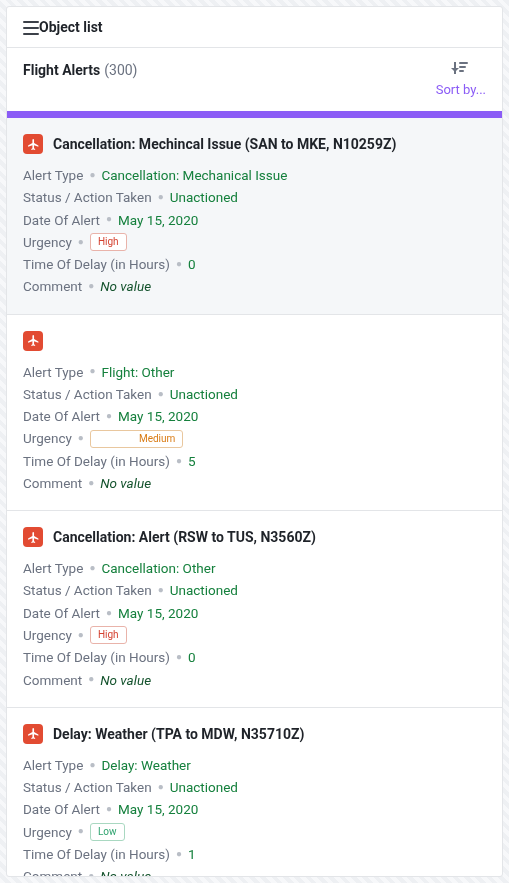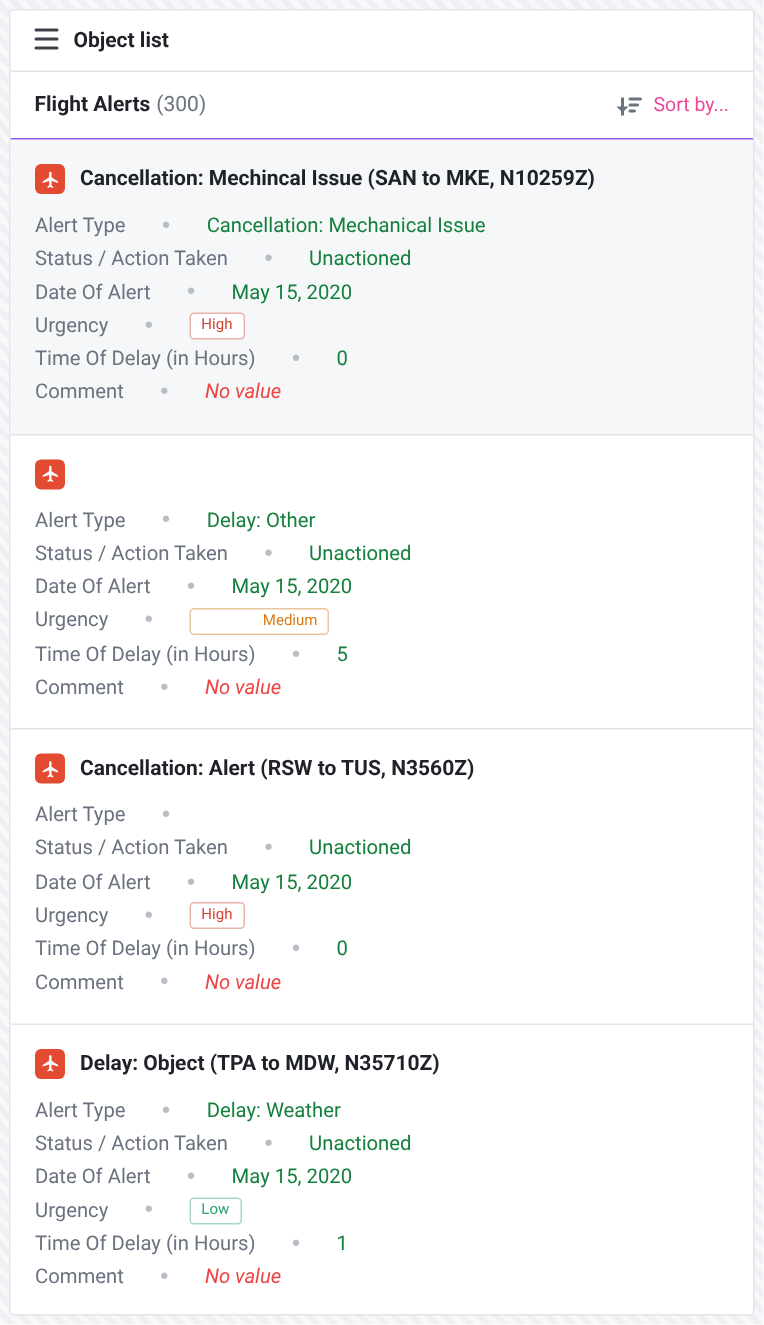--- a/index.html
+++ b/index.html
@@ -14,64 +14,64 @@
     background: #fff;
     border: 1px solid #e3e5e8;
     border-radius: 3px;
     height: 100%;
     display: flex;
     flex-direction: column;
     overflow: hidden;
   }
   .panel-header {
     display: flex;
-    align-items: flex-start;
+    align-items: flex-end;
     padding: 12px 16px;
     border-bottom: 1px solid #e3e5e8;
-    gap: 10px;
   }
   .list-icon {
     width: 16px; height: 14px;
     display: flex; flex-direction: column; justify-content: space-between;
   }
   .list-icon span {
     height: 2px; background: #3c4149; border-radius: 1px;
   }
   .list-icon span:nth-child(1){width:100%}
   .list-icon span:nth-child(2){width:100%}
   .list-icon span:nth-child(3){width:100%}
   .panel-title {
     font-size: 14px;
     font-weight: 700;
     color: #1f2329;
   }
   .subheader {
     display: flex;
-    align-items: flex-end;
+    align-items: flex-start;
     padding: 14px 16px;
-    border-bottom: 1px solid #8b5cf6;
+    border-bottom: 7px solid #8b5cf6;
   }
   .sub-title {
     font-size: 14px;
     font-weight: 700;
     color: #1f2329;
   }
   .sub-count {
     font-size: 14px;
     color: #6b7280;
     margin-left: 4px;
   }
   .sort-area {
     margin-left: auto;
     display: flex;
     align-items: center;
     gap: 8px;
-    color: #ec4899;
+    color: #8b5cf6;
     font-size: 13px;
     cursor: pointer;
+    flex-direction: column;
   }
   .sort-icon {
     width: 14px; height: 12px; position: relative;
     display:flex;flex-direction:column;gap:2px;
   }
   .sort-icon::before{
     content:"";position:absolute;left:0;top:0;width:2px;height:12px;background:#6b7280;
   }
   .sort-icon::after{
     content:"";position:absolute;left:-3px;bottom:-2px;border:4px solid transparent;border-top-color:#6b7280;
@@ -118,26 +118,26 @@
     font-size: 14px;
     font-weight: 700;
     color: #1f2329;
   }
   .field {
     font-size: 13.5px;
     line-height: 1.65;
     display: flex;
     align-items: center;
     flex-wrap: wrap;
-    gap: 24px;
+    gap: 6px;
   }
   .field-label { color: #6b7280; }
   .field-sep { color: #b9bec6; font-size: 10px; }
   .field-value { color: #15803d; }
-  .no-value { color: #ef4444; font-style: italic; text-align: right; }
+  .no-value { color: #14532d; font-style: italic; text-align: right; }
   .badge {
     display: inline-block;
     padding: 1px 7px;
     border-radius: 3px;
     font-size: 10px;
     border: 1px solid;
     line-height: 1.4;
   }
   .badge-high { color:#d4412f; border-color:#e9b3aa; background:#fff; }
   .badge-medium { color:#d97b14; border-color:#e9c79e; background:#fff;padding-left:48px; }
@@ -216,21 +216,21 @@
     <div class="card-title-row">
       <div class="alert-icon">
             <svg viewBox="0 0 24 24">
               <path d="M21 16v-2l-8-5V3.5c0-.83-.67-1.5-1.5-1.5S10 2.67 10 3.5V9l-8 5v2l8-2.5V19l-2 1.5V22l3.5-1 3.5 1v-1.5L13 19v-5.5l8 2.5z"></path>
             </svg>
           </div>
     </div>
     <div class="field">
       <span class="field-label">Alert Type</span>
       <span class="field-sep">●</span>
-      <span class="field-value">Delay: Other</span>
+      <span class="field-value">Flight: Other</span>
     </div>
     <div class="field">
       <span class="field-label">Status / Action Taken</span>
       <span class="field-sep">●</span>
       <span class="field-value">Unactioned</span>
     </div>
     <div class="field">
       <span class="field-label">Date Of Alert</span>
       <span class="field-sep">●</span>
       <span class="field-value">May 15, 2020</span>
@@ -256,20 +256,21 @@
       <div class="alert-icon">
             <svg viewBox="0 0 24 24">
               <path d="M21 16v-2l-8-5V3.5c0-.83-.67-1.5-1.5-1.5S10 2.67 10 3.5V9l-8 5v2l8-2.5V19l-2 1.5V22l3.5-1 3.5 1v-1.5L13 19v-5.5l8 2.5z"></path>
             </svg>
           </div>
       <div class="card-title">Cancellation: Alert (RSW to TUS, N3560Z)</div>
     </div>
     <div class="field">
       <span class="field-label">Alert Type</span>
       <span class="field-sep">●</span>
+      <span class="field-value">Cancellation: Other</span>
     </div>
     <div class="field">
       <span class="field-label">Status / Action Taken</span>
       <span class="field-sep">●</span>
       <span class="field-value">Unactioned</span>
     </div>
     <div class="field">
       <span class="field-label">Date Of Alert</span>
       <span class="field-sep">●</span>
       <span class="field-value">May 15, 2020</span>
@@ -290,21 +291,21 @@
       <span class="no-value">No value</span>
     </div>
   </div>
       <div class="card">
     <div class="card-title-row">
       <div class="alert-icon">
             <svg viewBox="0 0 24 24">
               <path d="M21 16v-2l-8-5V3.5c0-.83-.67-1.5-1.5-1.5S10 2.67 10 3.5V9l-8 5v2l8-2.5V19l-2 1.5V22l3.5-1 3.5 1v-1.5L13 19v-5.5l8 2.5z"></path>
             </svg>
           </div>
-      <div class="card-title">Delay: Object (TPA to MDW, N35710Z)</div>
+      <div class="card-title">Delay: Weather (TPA to MDW, N35710Z)</div>
     </div>
     <div class="field">
       <span class="field-label">Alert Type</span>
       <span class="field-sep">●</span>
       <span class="field-value">Delay: Weather</span>
     </div>
     <div class="field">
       <span class="field-label">Status / Action Taken</span>
       <span class="field-sep">●</span>
       <span class="field-value">Unactioned</span>

